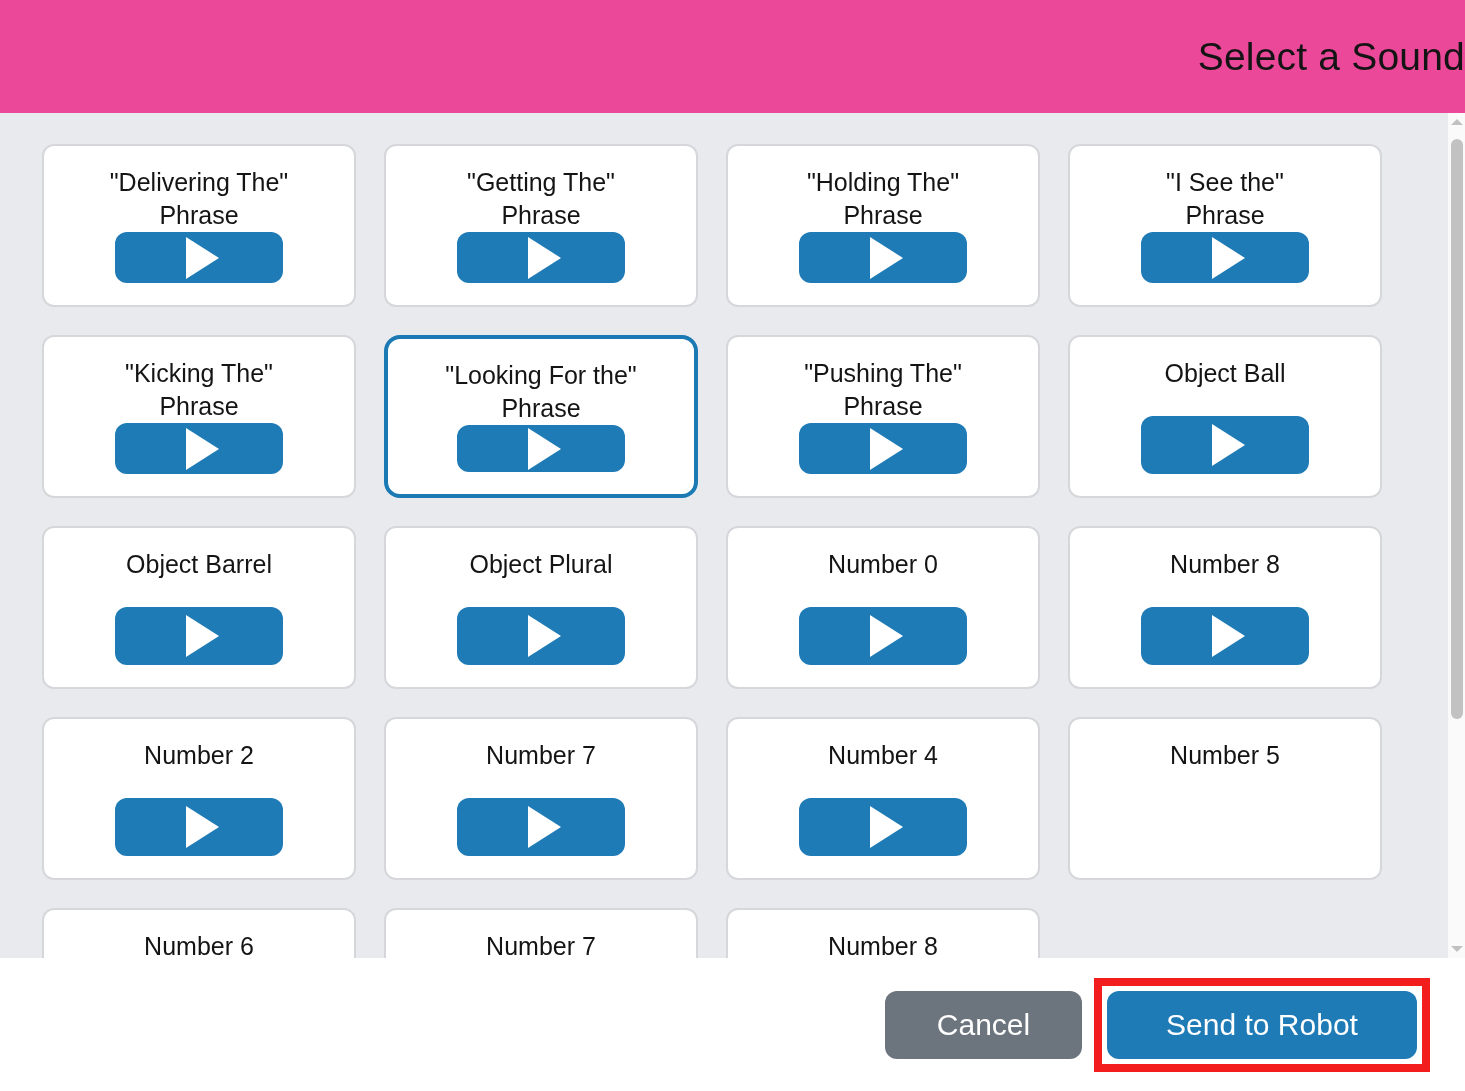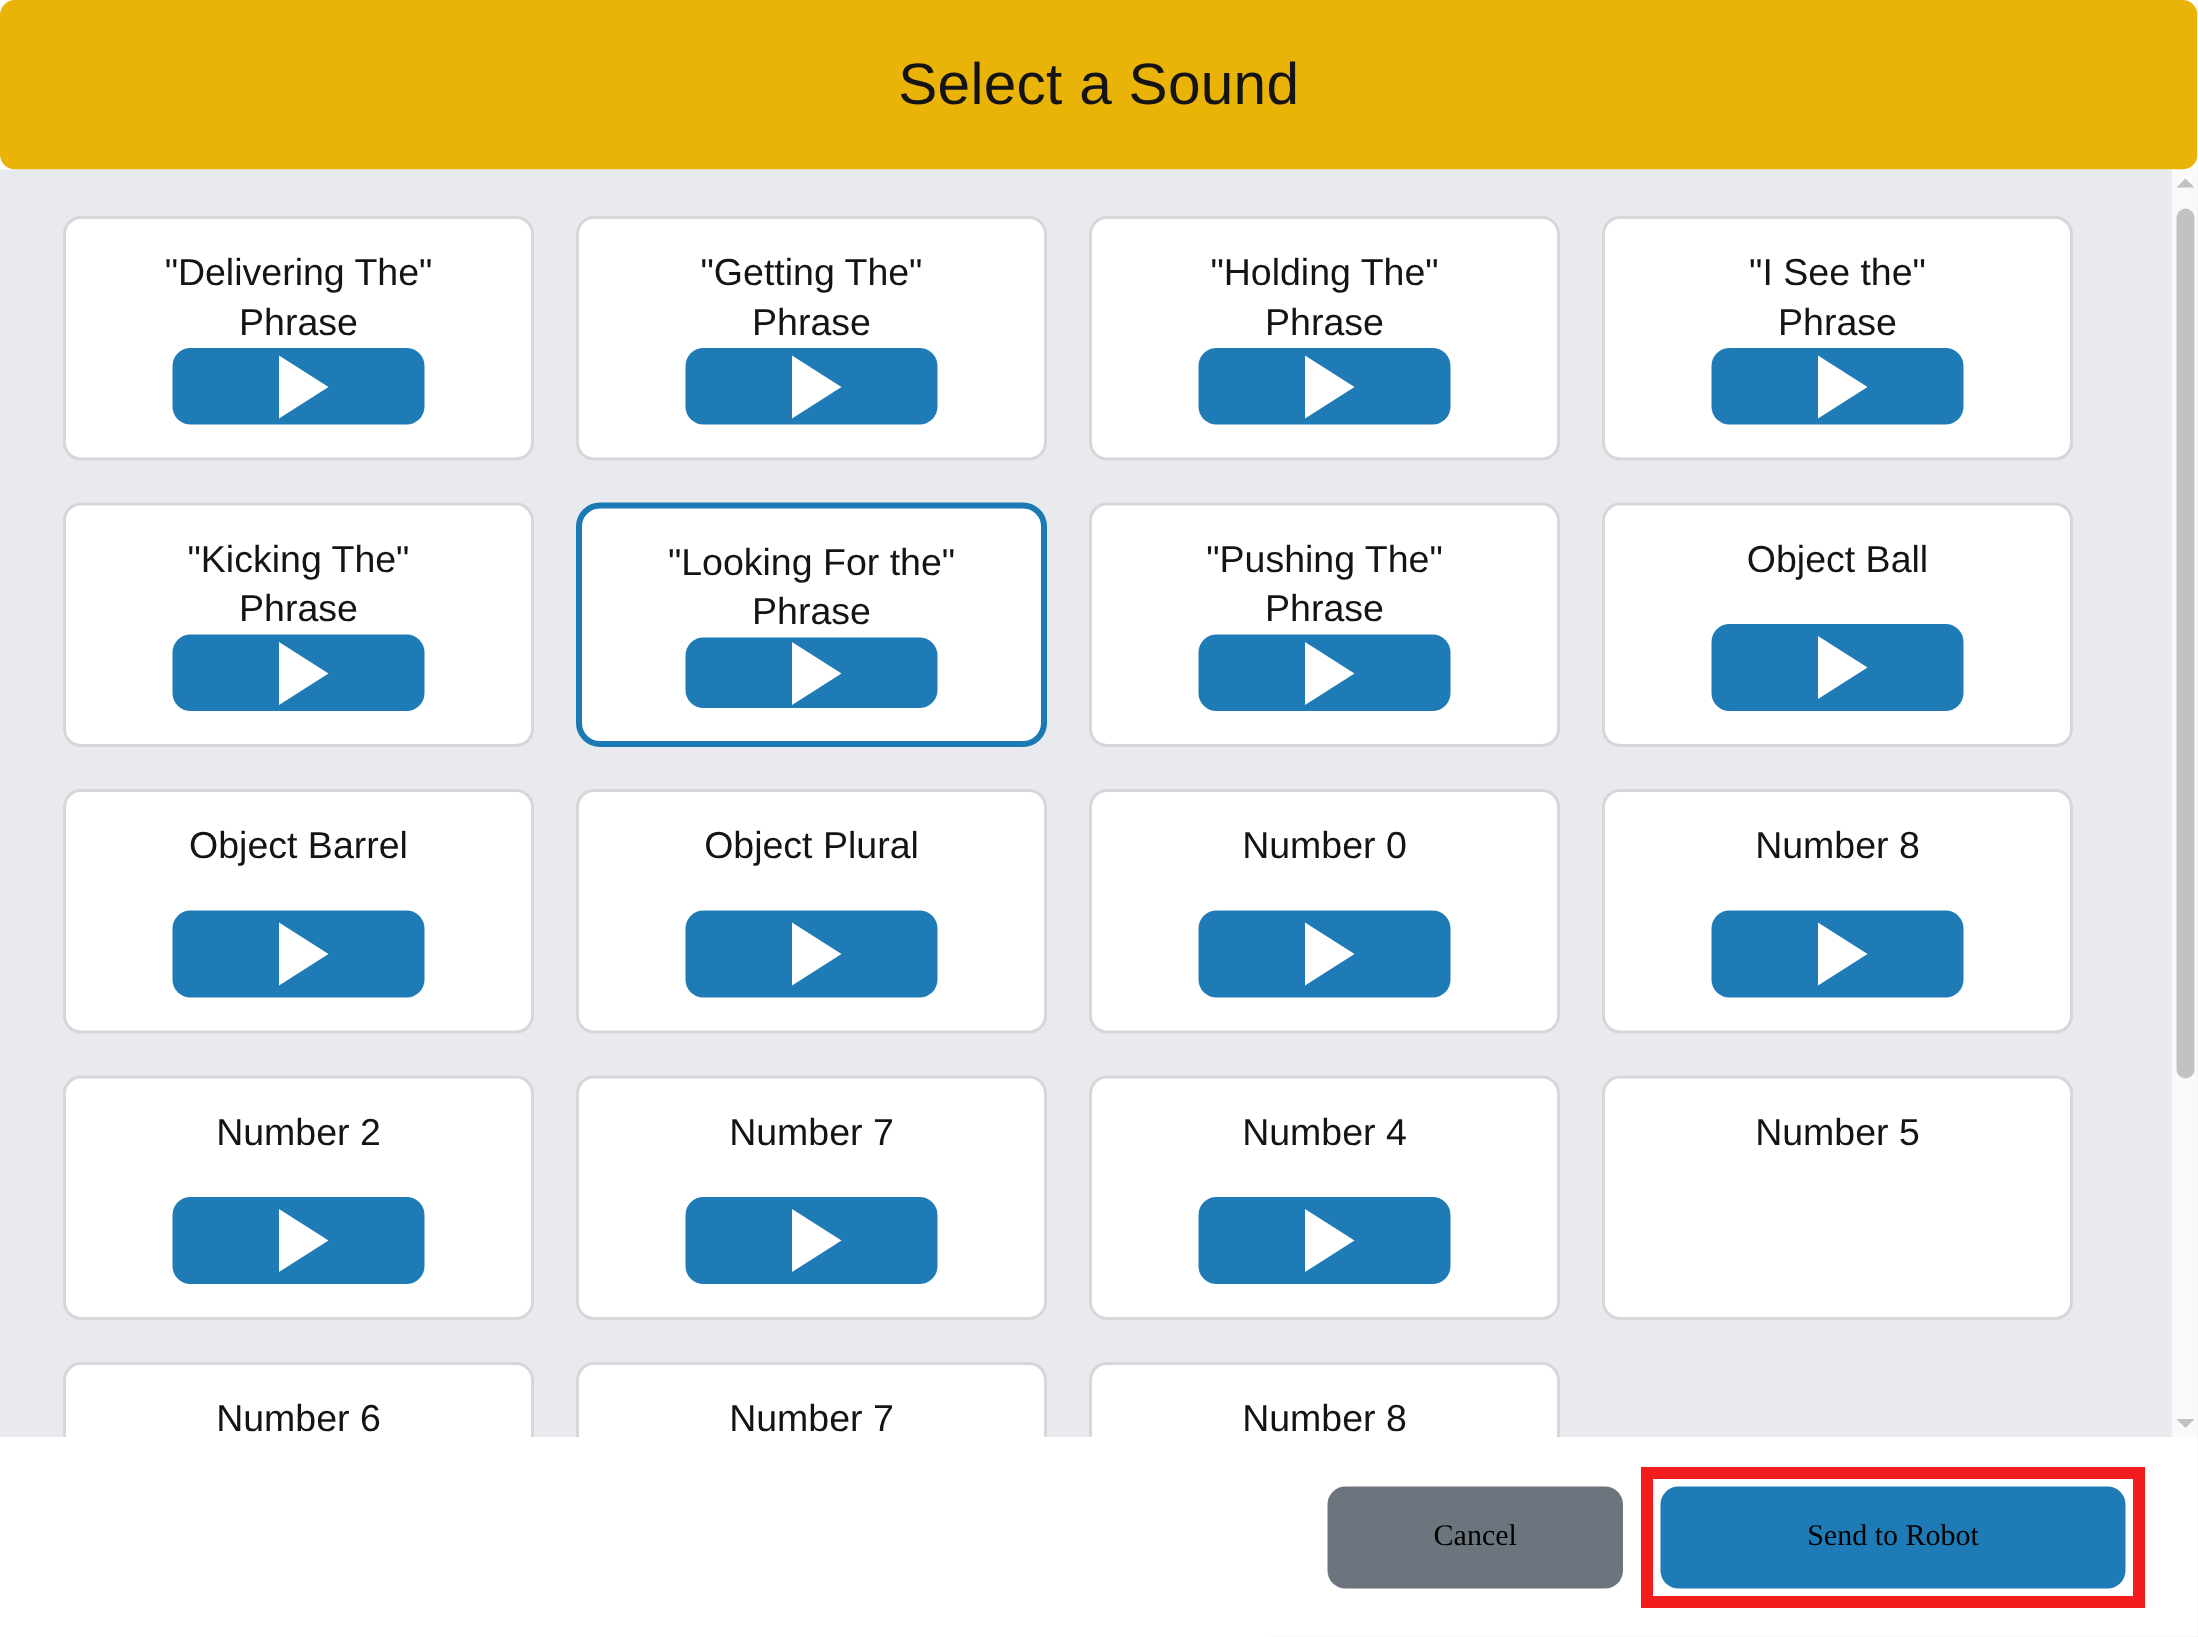--- a/index.html
+++ b/index.html
@@ -19,26 +19,25 @@
     display: flex;
     flex-direction: column;
     background: #ffffff;
     box-sizing: border-box;
   }
 
   
   .dialog-header {
     height: 113px;
     flex: 0 0 113px;
-    background: #eab308;
-    display: flex;
-    align-items: center;
-    justify-content: center;
-    box-sizing: border-box;
-    border-radius: 10px;
+    background: #ec4899;
+    display: flex;
+    align-items: center;
+    justify-content: flex-end;
+    box-sizing: border-box;
   }
   .dialog-title {
     font-size: 39px;
     font-weight: 500;
     color: #141414;
     letter-spacing: 0.2px;
     line-height: 1;
   }
 
   
@@ -174,23 +173,23 @@
     display: flex;
     align-items: center;
     justify-content: flex-end;
     padding-right: 35px;
     box-sizing: border-box;
     gap: 12px;
   }
   .btn {
     border: none;
     border-radius: 12px;
-    font-size: 20px;
-    font-family: Liberation Serif, serif;
-    color: #000000;
+    font-size: 30px;
+    font-family: Liberation Sans, sans-serif;
+    color: #ffffff;
     cursor: pointer;
     display: flex;
     align-items: center;
     justify-content: center;
     box-sizing: border-box;
   }
   .btn-cancel {
     background: #6c757d;
     width: 197px;
     height: 68px;

